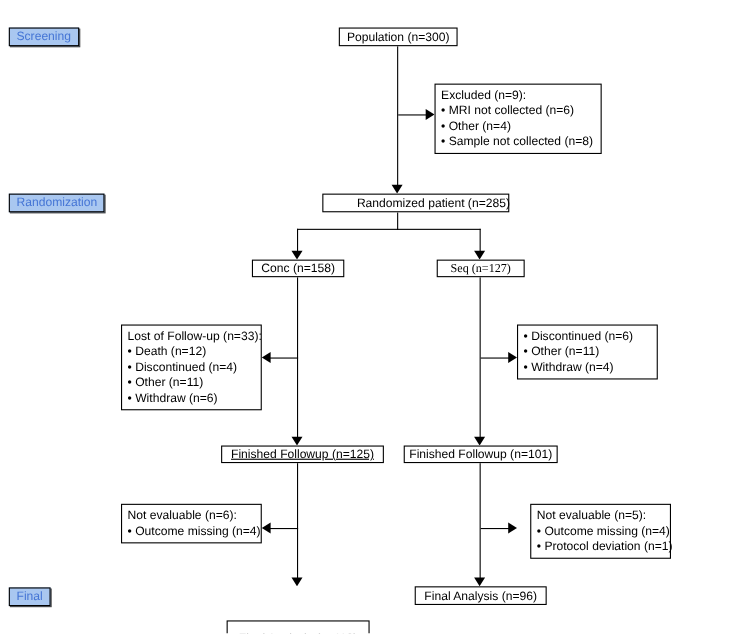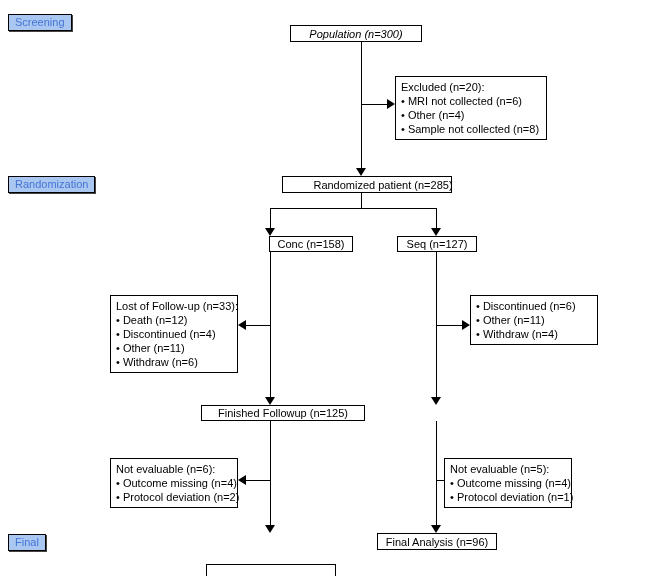--- a/index.html
+++ b/index.html
@@ -16,21 +16,21 @@
   .arr{position:absolute;width:0;height:0;}
   .arr.down{border-left:5px solid transparent;border-right:5px solid transparent;border-top:8px solid #000;}
   .arr.left{border-top:5px solid transparent;border-bottom:5px solid transparent;border-right:8px solid #000;}
   .arr.right{border-top:5px solid transparent;border-bottom:5px solid transparent;border-left:8px solid #000;}
 </style>
 </head>
 <body>
 
 <div id="canvas">
 
-  <div class="stage" style="left:8px;top:14px;">Screening</div>
+  <div class="stage" style="left:8px;top:25px;">Screening</div>
   <div class="stage" style="left:8px;top:176px;text-align:center;">Randomization</div>
   <div class="stage" style="left:8px;top:534px;">Final</div>
 
   <div class="vline" style="left:361px;top:42px;width:1px;height:127px;"></div>
   <div class="arr down" style="left:356px;top:168px;"></div>
 
   <div class="hline" style="left:362px;top:104px;width:26px;height:1px;"></div>
   <div class="arr right" style="left:387px;top:99px;"></div>
 
   <div class="vline" style="left:361px;top:193px;width:1px;height:16px;"></div>
@@ -53,57 +53,57 @@
   <div class="vline" style="left:270px;top:421px;width:1px;height:105px;"></div>
   <div class="vline" style="left:436px;top:421px;width:1px;height:105px;"></div>
   <div class="arr down" style="left:265px;top:525px;"></div>
   <div class="arr down" style="left:431px;top:525px;"></div>
 
   <div class="hline" style="left:245px;top:480px;width:26px;height:1px;"></div>
   <div class="arr left" style="left:238px;top:475px;"></div>
   <div class="hline" style="left:437px;top:480px;width:26px;height:1px;"></div>
   <div class="arr right" style="left:462px;top:475px;"></div>
 
-  <div class="box center" style="left:290px;top:25px;width:132px;height:17px;font-style:italic;">Population (n=300)</div>
+  <div class="box center" style="left:308px;top:25px;width:108px;height:17px;">Population (n=300)</div>
 
   <div class="box multi" style="left:395px;top:76px;width:152px;">
-    <div class="li">Excluded (n=20):</div>
+    <div class="li">Excluded (n=9):</div>
     <div class="li">• MRI not collected (n=6)</div>
     <div class="li">• Other (n=4)</div>
     <div class="li">• Sample not collected (n=8)</div>
   </div>
 
-  <div class="box center" style="left:282px;top:176px;width:170px;height:17px;padding-left:32px;">Randomized patient (n=285)</div>
+  <div class="box center" style="left:293px;top:176px;width:170px;height:17px;padding-left:32px;">Randomized patient (n=285)</div>
 
-  <div class="box center" style="left:229px;top:236px;width:84px;height:16px;margin-left:40px;">Conc (n=158)</div>
-  <div class="box center" style="left:397px;top:236px;width:80px;height:16px;">Seq (n=127)</div>
+  <div class="box center" style="left:229px;top:236px;width:84px;height:16px;">Conc (n=158)</div>
+  <div class="box center" style="left:397px;top:236px;width:80px;height:16px;font-family:Liberation Serif, serif;">Seq (n=127)</div>
 
   <div class="box multi" style="left:110px;top:295px;width:128px;">
     <div class="li">Lost of Follow-up (n=33):</div>
     <div class="li">• Death (n=12)</div>
     <div class="li">• Discontinued (n=4)</div>
     <div class="li">• Other (n=11)</div>
     <div class="li">• Withdraw (n=6)</div>
   </div>
 
   <div class="box multi" style="left:470px;top:295px;width:128px;">
     <div class="li">• Discontinued (n=6)</div>
     <div class="li">• Other (n=11)</div>
     <div class="li">• Withdraw (n=4)</div>
   </div>
 
-  <div class="box center" style="left:201px;top:405px;width:164px;height:16px;">Finished Followup (n=125)</div>
+  <div class="box center" style="left:201px;top:405px;width:148px;height:16px;text-decoration:underline;">Finished Followup (n=125)</div>
+  <div class="box center" style="left:367px;top:405px;width:140px;height:16px;">Finished Followup (n=101)</div>
 
   <div class="box multi" style="left:110px;top:458px;width:128px;">
     <div class="li">Not evaluable (n=6):</div>
     <div class="li">• Outcome missing (n=4)</div>
-    <div class="li">• Protocol deviation (n=2)</div>
   </div>
 
-  <div class="box multi" style="left:444px;top:458px;width:128px;">
+  <div class="box multi" style="left:482px;top:458px;width:128px;">
     <div class="li">Not evaluable (n=5):</div>
     <div class="li">• Outcome missing (n=4)</div>
     <div class="li">• Protocol deviation (n=1)</div>
   </div>
 
   <div class="box center" style="left:206px;top:564px;width:130px;height:34px;">Final Analysis (n=119)</div>
   <div class="box center" style="left:377px;top:533px;width:120px;height:17px;">Final Analysis (n=96)</div>
 
 </div>
 

